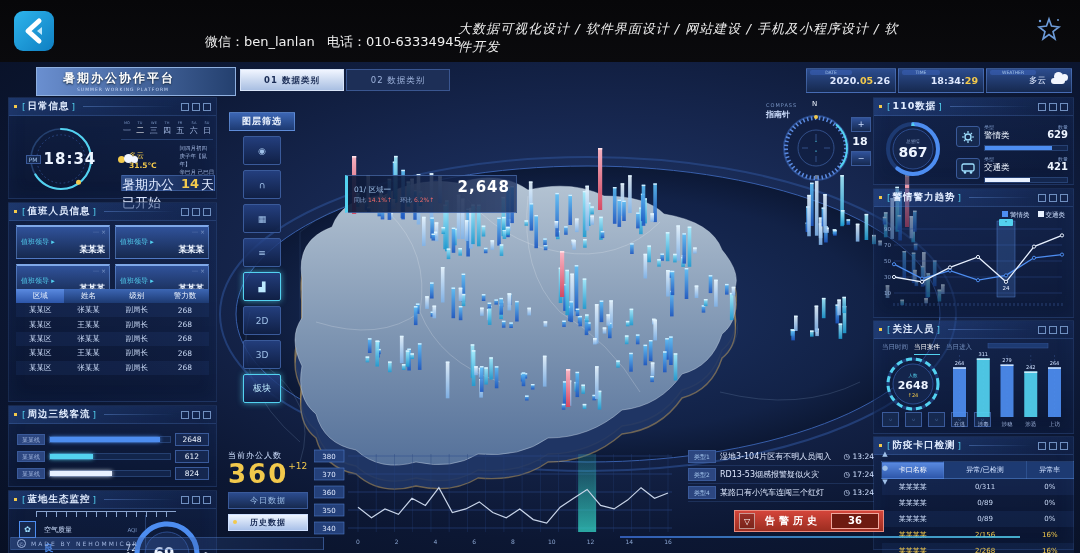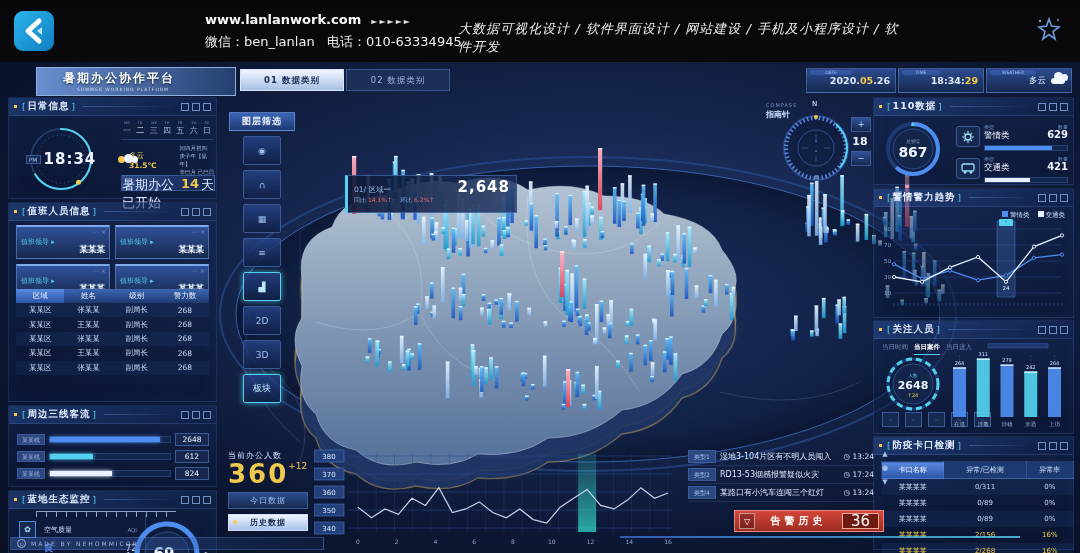--- a/index.html
+++ b/index.html
@@ -111,36 +111,36 @@
   #alerts{position:absolute;left:688px;top:386px;width:186px;z-index:6;}
   .arow{display:flex;align-items:center;height:17px;border-bottom:1px solid rgba(96,146,226,.18);gap:4px;}
   .atag{width:26px;height:11px;background:#2c4680;border:1px solid #3a5a9a;font-size:6px;color:#9fc0e8;text-align:center;line-height:11px;flex:none;}
   .atxt{flex:1;font-size:8px;color:#dfe9ff;white-space:nowrap;overflow:hidden;}
   .atime{font-size:7.5px;color:#cfe0ff;flex:none;}
   #ascroll{position:absolute;right:-14px;top:2px;display:flex;flex-direction:column;gap:6px;align-items:center;}
   #ascroll span{font-size:7px;color:#9fc0e8;}
   #histbar{position:absolute;left:734px;top:448px;width:140px;height:20px;z-index:7;background:linear-gradient(180deg,#d4453a,#9c2d20);border:1px solid #e8897d;display:flex;align-items:center;padding:0 4px;gap:6px;}
   #histbar .warn{width:14px;height:14px;background:rgba(0,0,0,.25);border:1px solid rgba(255,255,255,.5);display:flex;align-items:center;justify-content:center;color:#fff;font-size:8px;}
   #histbar .hl{flex:1;text-align:center;font-size:10px;font-weight:bold;color:#fff;letter-spacing:4px;}
-  #histbar .hc{background:#6e1a10;border:1px solid #f0a89e;color:#fff;font-size:15px;font-weight:normal;padding:0 8px;height:14px;line-height:14px;}
+  #histbar .hc{background:#6e1a10;border:1px solid #f0a89e;color:#fff;font-size:10px;font-weight:bold;padding:0 16px;height:14px;line-height:14px;}
   
   .r110{position:absolute;left:82px;width:112px;}
   .r110 .ic{position:absolute;left:0;top:2px;width:22px;height:19px;border:1px solid #3a5a9a;border-radius:3px;background:#16294f;display:flex;align-items:center;justify-content:center;}
   .r110 .tl{position:absolute;left:28px;top:0;font-size:5px;color:#7b97c6;}
   .r110 .nm{position:absolute;left:28px;top:6px;font-size:8.5px;color:#eef5ff;}
   .r110 .nl{position:absolute;right:0;top:0;font-size:5px;color:#7b97c6;}
   .r110 .vv{position:absolute;right:0;top:5px;font-size:10px;font-weight:bold;color:#eef5ff;}
   .r110 .tk{position:absolute;left:28px;top:21px;right:0;height:4px;background:rgba(20,40,80,.9);border:1px solid rgba(96,146,226,.25);}
   .r110 .fl{position:absolute;left:0;top:0;bottom:0;}
   
   #trendlegend{position:absolute;right:8px;top:22px;display:flex;gap:8px;font-size:6.5px;color:#cfe0ff;z-index:2;}
   #trendlegend b{display:inline-block;width:6px;height:6px;margin-right:2px;}
   
   #ftabs{position:absolute;left:8px;top:22px;display:flex;gap:6px;font-size:6.5px;color:#7b97c6;}
-  #ftabs .on{color:#fff;font-weight:bold;border-bottom:1px solid #53d2f0;padding-bottom:2px;}
+  #ftabs .on{color:#fff;font-weight:normal;border-bottom:1px solid #53d2f0;padding-bottom:2px;}
   #ficons{position:absolute;left:8px;bottom:6px;display:flex;gap:6px;}
   #ficons i{width:15px;height:13px;border:1px solid #3a5a9a;background:#16294f;display:flex;align-items:center;justify-content:center;color:#6f9fe0;font-size:7px;font-style:normal;}
   
   table.ck{position:absolute;left:7px;top:24px;width:193px;border-collapse:collapse;font-size:7px;}
   table.ck th{padding:3px 0;font-weight:normal;color:#cfe0ff;background:#1d3a72;border:1px solid rgba(96,146,226,.25);}
   table.ck th:first-child{background:linear-gradient(180deg,#5a8ae0,#2c55a8);color:#fff;}
   table.ck td{padding:3px 0;text-align:center;color:#c9d9f5;}
   table.ck tr:nth-child(odd) td{background:rgba(60,100,180,.12);}
   table.ck tr.warn td{color:#f2c94c;}
   .ruler{position:absolute;left:36px;top:449px;width:140px;height:5px;border-top:1px solid #8aa4cf;background:repeating-linear-gradient(90deg,#8aa4cf 0 1px,transparent 1px 10px);z-index:6;}
@@ -152,21 +152,20 @@
 
 <div id="app">
 
   <div id="banner">
     <div class="logo-box">
       <svg width="30" height="30" viewBox="0 0 30 30">
           <path d="M20 5 L9 15 L20 25" stroke="#fff" stroke-width="5" fill="none" stroke-linecap="round" stroke-linejoin="round"></path>
           <path d="M23 11 L18 15 L23 19 Z" fill="#bfe7fa"></path>
         </svg>
     </div>
-    <div class="site-line1"><span>www.lanlanwork.com</span><span class="site-arrows">►►►►►</span></div>
     <div class="site-line2"><span>微信：ben_lanlan</span>&nbsp;&nbsp;&nbsp;<span>电话：010-63334945</span></div>
     <div class="services">大数据可视化设计 / 软件界面设计 / 网站建设 / 手机及小程序设计 / 软件开发</div>
     <div class="collect">
       <svg width="26" height="26" viewBox="0 0 26 26">
           <path d="M13 3 L15.5 10 L23 11 L17 15.5 L19 23 L13 18.5 L7 23 L9 15.5 L3 11 L10.5 10 Z" fill="none" stroke="#6d9bd8" stroke-width="1.6"></path>
           <circle cx="4" cy="5" r="1.2" fill="#6d9bd8"></circle>
           <circle cx="22" cy="4" r="1" fill="#6d9bd8"></circle>
         </svg>
     </div>
   </div>

